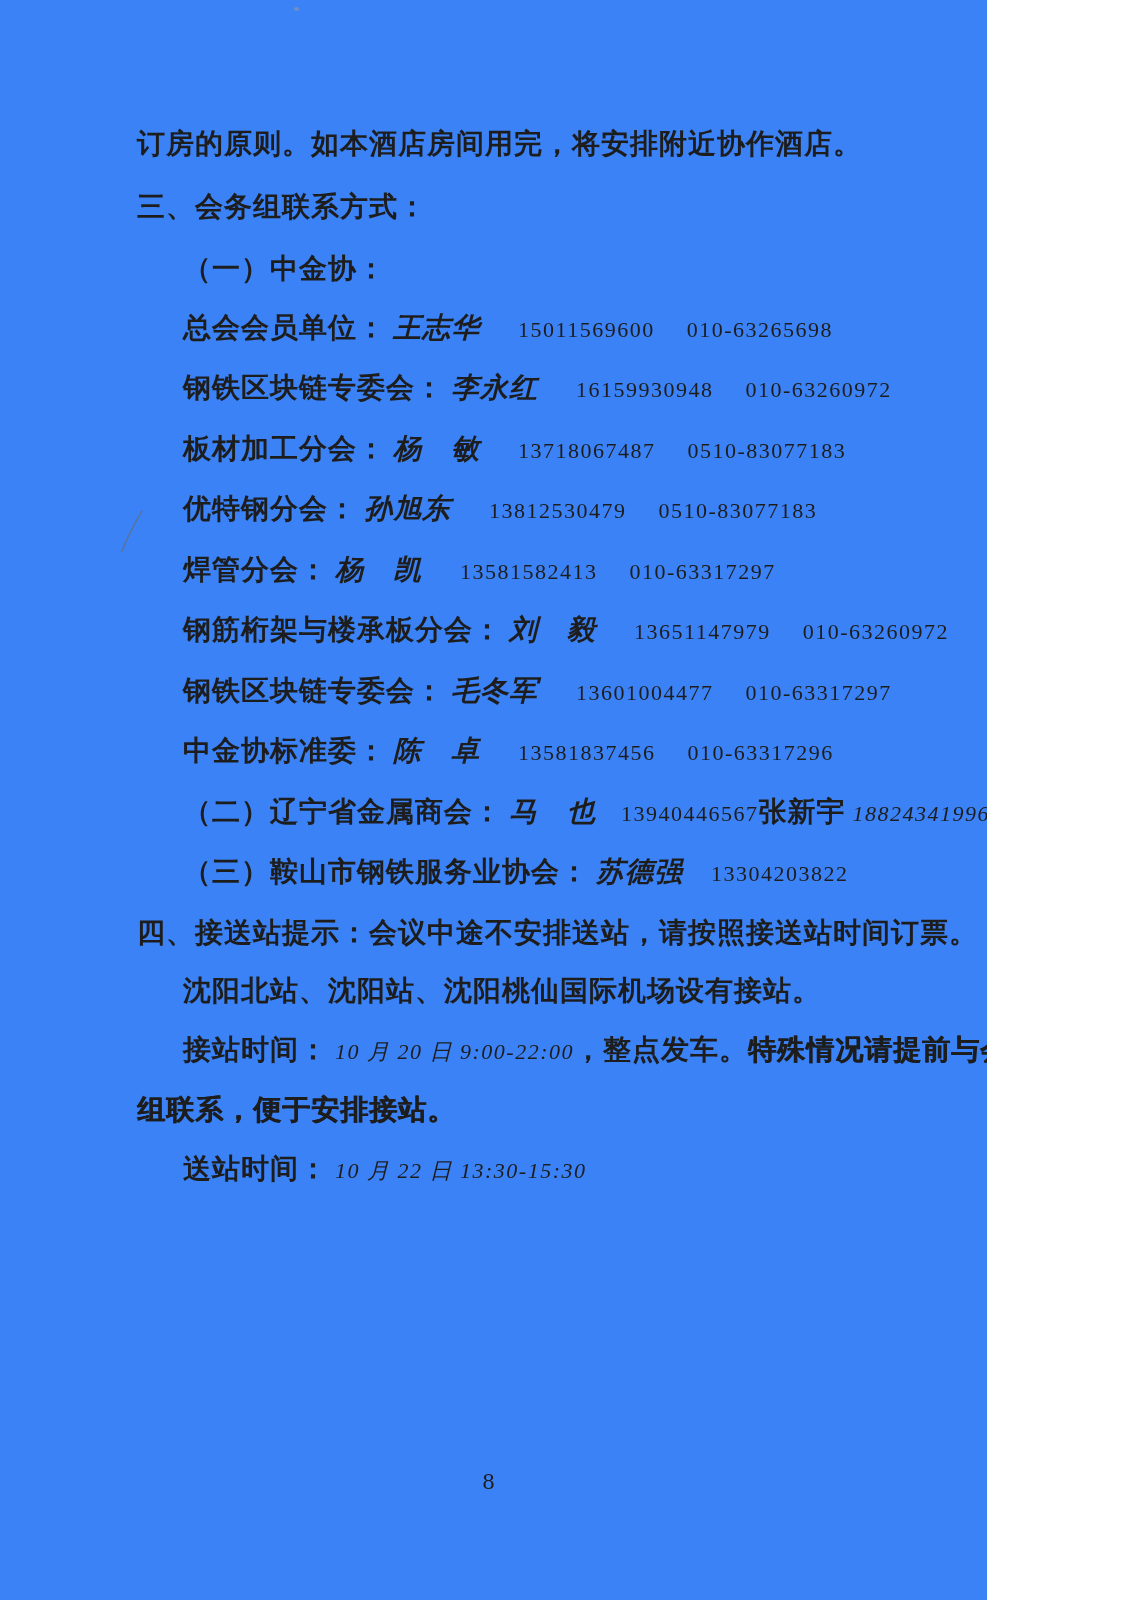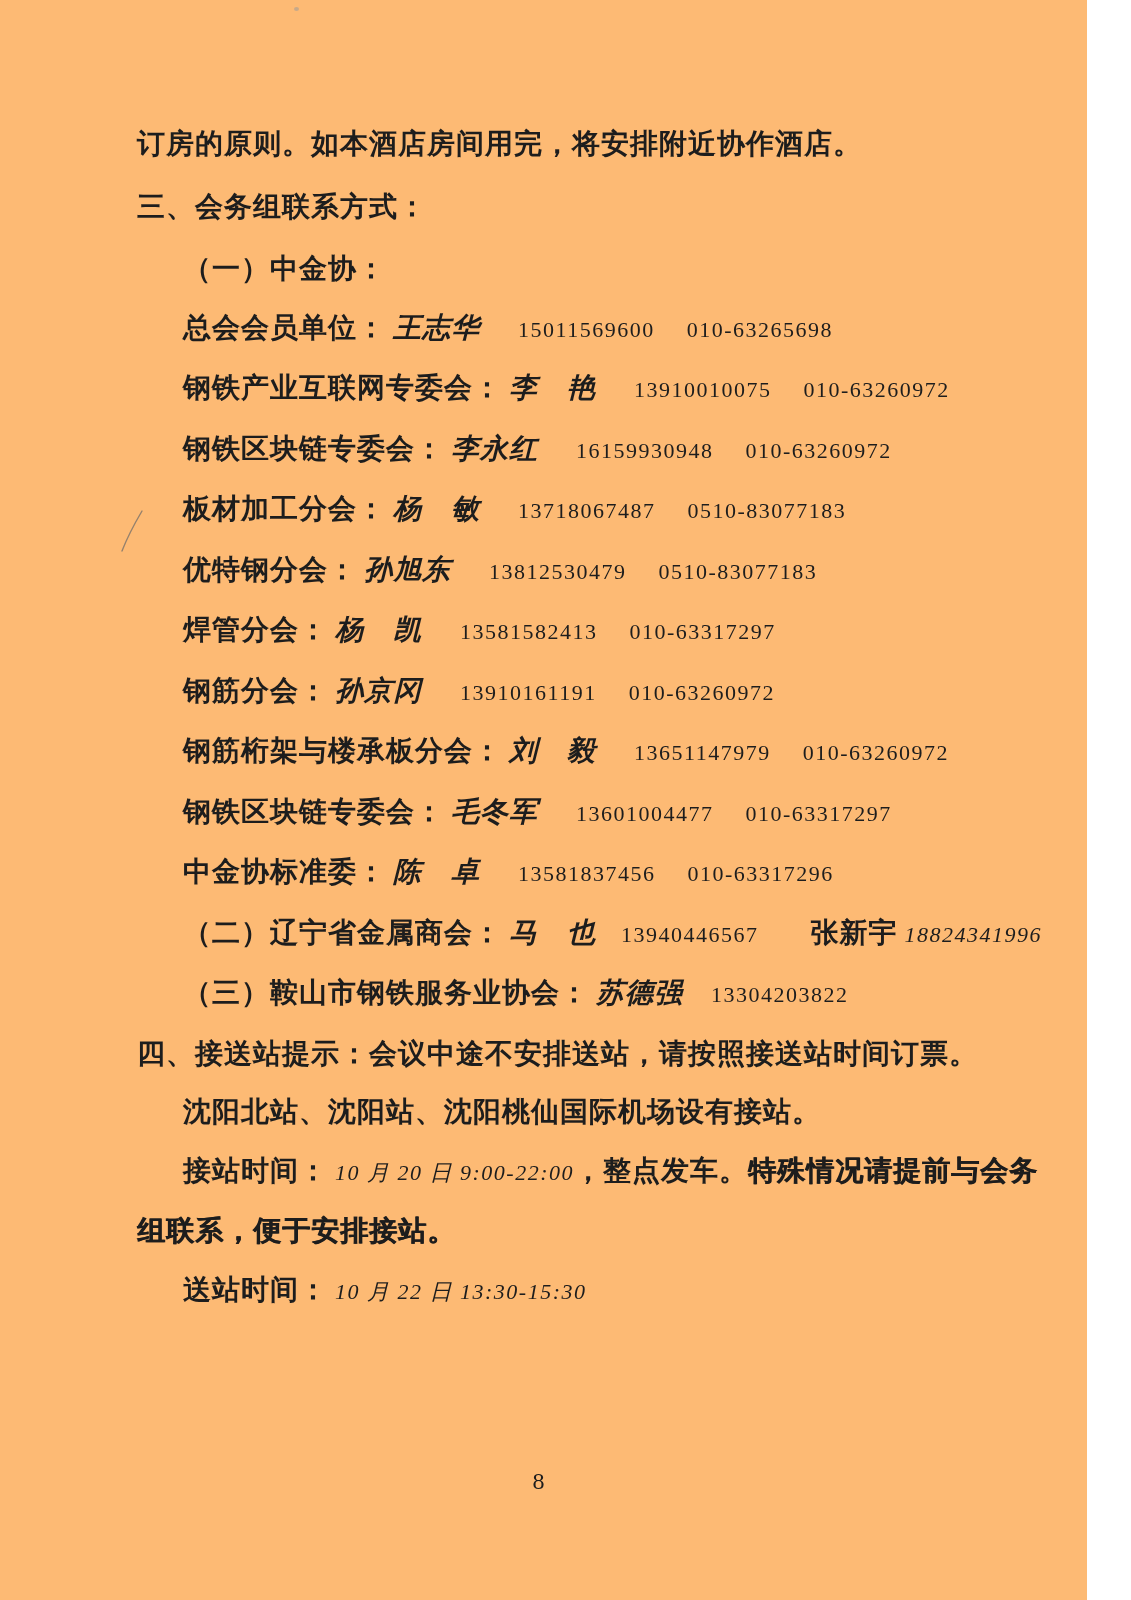--- a/index.html
+++ b/index.html
@@ -3,22 +3,22 @@
 <meta charset="utf-8">
 <style>
   html, body { margin: 0; padding: 0; }
   body {
     width: 1131px; height: 1600px;
     background: #ffffff;
     font-family: "Liberation Sans", sans-serif;
   }
   .paper {
     position: relative;
-    width: 1087px; height: 1600px;
-    background: #fdba74;
+    width: 987px; height: 1600px;
+    background: #3b82f6;
     color: #1d1d1d;
     overflow: hidden;
   }
   .content {
     position: absolute;
     left: 137px; top: 127px;
     width: 930px;
   }
   .ln {
     margin: 0 0 24.5px 0;
@@ -41,21 +41,21 @@
   }
   .xbold {
     font-weight: 700;
     text-shadow: 0.7px 0 0 currentColor;
   }
   
   .g-name  { margin-left: 7px; font-style: italic; }
   .g-mob   { margin-left: 38px; }
   .g-tel   { margin-left: 32px; }
   .g-sm    { margin-left: 25px; }
-  .g-wide  { margin-left: 52px; }
+  .g-wide  { }
   .g-med   { margin-left: 28px; margin-top: 42px; }
   .page-number {
     position: absolute;
     top: 1468px; left: 0; right: 10px;
     text-align: center;
     font-family: "Liberation Serif", "DejaVu Serif", serif;
     font-size: 24px;
     color: #1d1d1d;
   }
   .pen-mark {
@@ -87,31 +87,29 @@
 
     <p class="ln gap zh">订房的原则。如本酒店房间用完，将安排附近协作酒店。</p>
 
     <p class="ln gap zh">三、会务组联系方式：</p>
 
     <p class="ln indent zh">（一）中金协：</p>
 
     <div id="contact-list">
   <p class="ln indent"><span class="zh org">总会会员单位：</span><span class="zh name g-name">王志华</span><span class="num mobile g-mob">15011569600</span><span class="num tel g-tel">010-63265698</span></p>
 
-  <p class="ln indent"><span class="zh org">钢铁产业互联网专委会：</span><span class="zh name g-name">李　艳</span><span class="num mobile g-mob">13910010075</span><span class="num tel g-tel">010-63260972</span></p>
 
   <p class="ln indent"><span class="zh org">钢铁区块链专委会：</span><span class="zh name g-name">李永红</span><span class="num mobile g-mob">16159930948</span><span class="num tel g-tel">010-63260972</span></p>
 
   <p class="ln indent"><span class="zh org">板材加工分会：</span><span class="zh name g-name">杨　敏</span><span class="num mobile g-mob">13718067487</span><span class="num tel g-tel">0510-83077183</span></p>
 
   <p class="ln indent"><span class="zh org">优特钢分会：</span><span class="zh name g-name">孙旭东</span><span class="num mobile g-mob">13812530479</span><span class="num tel g-tel">0510-83077183</span></p>
 
   <p class="ln indent"><span class="zh org">焊管分会：</span><span class="zh name g-name">杨　凯</span><span class="num mobile g-mob">13581582413</span><span class="num tel g-tel">010-63317297</span></p>
 
-  <p class="ln indent"><span class="zh org">钢筋分会：</span><span class="zh name g-name">孙京冈</span><span class="num mobile g-mob">13910161191</span><span class="num tel g-tel">010-63260972</span></p>
 
   <p class="ln indent"><span class="zh org">钢筋桁架与楼承板分会：</span><span class="zh name g-name">刘　毅</span><span class="num mobile g-mob">13651147979</span><span class="num tel g-tel">010-63260972</span></p>
 
   <p class="ln indent"><span class="zh org">钢铁区块链专委会：</span><span class="zh name g-name">毛冬军</span><span class="num mobile g-mob">13601004477</span><span class="num tel g-tel">010-63317297</span></p>
 
   <p class="ln indent"><span class="zh org">中金协标准委：</span><span class="zh name g-name">陈　卓</span><span class="num mobile g-mob">13581837456</span><span class="num tel g-tel">010-63317296</span></p>
 </div>
 
     <p class="ln indent"><span class="zh">（二）辽宁省金属商会：</span><span class="zh g-name">马　也</span><span class="num g-sm">13940446567</span><span class="zh g-wide">张新宇</span><span class="num g-name">18824341996</span></p>
 

